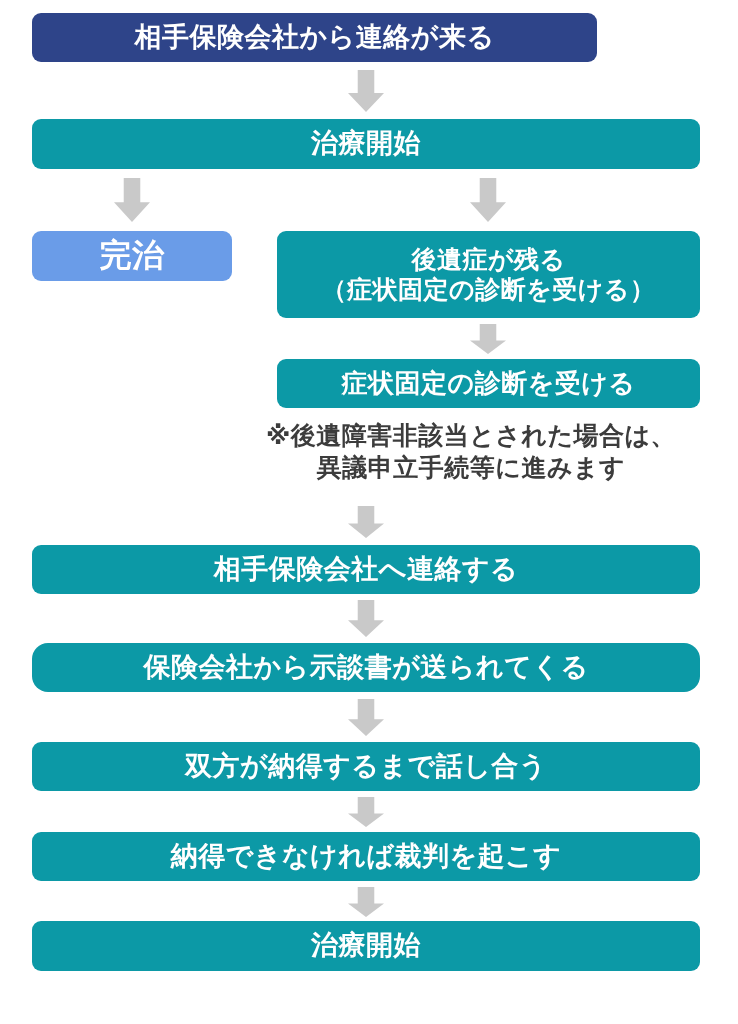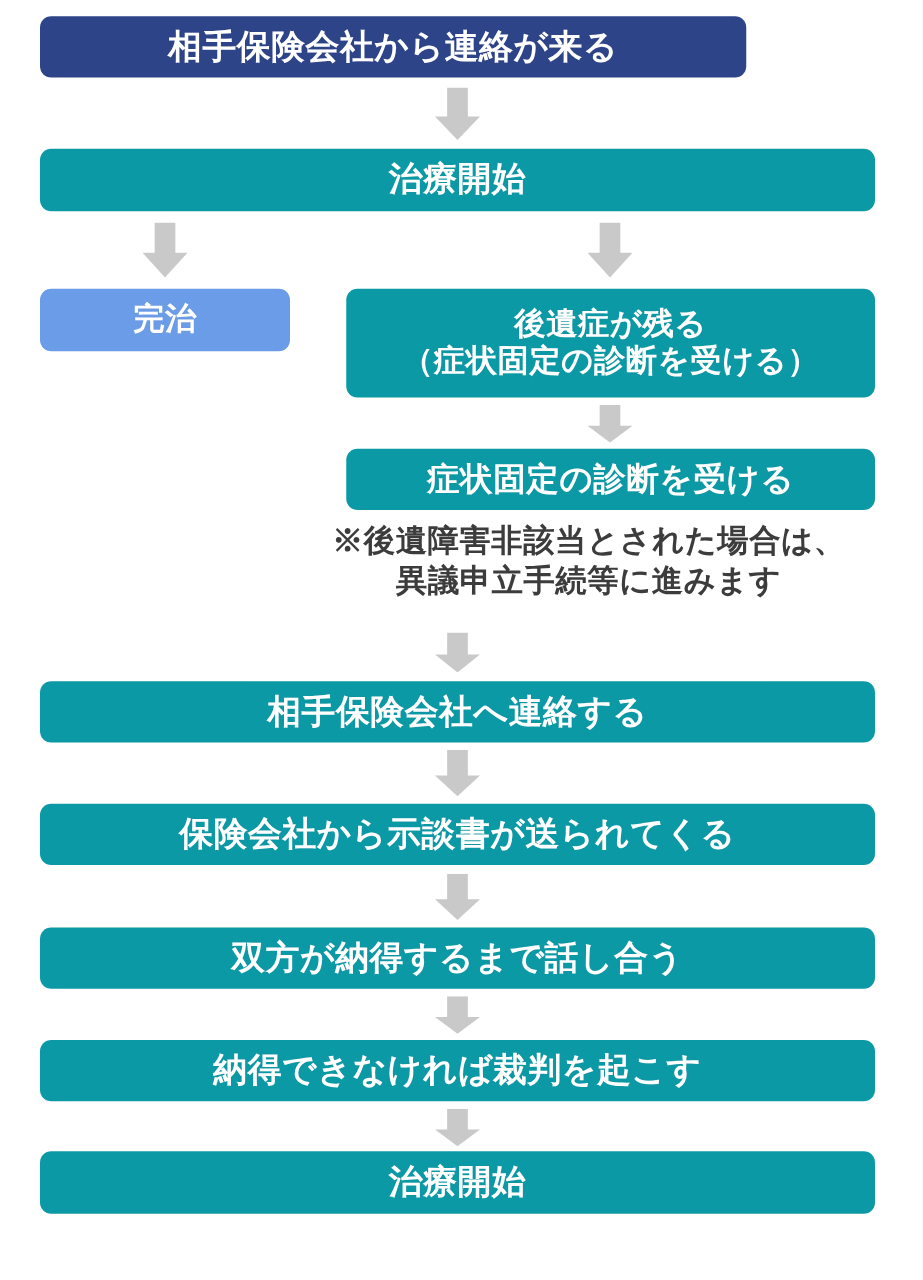--- a/index.html
+++ b/index.html
@@ -48,21 +48,21 @@
 
   .note {
     position: absolute;
     color: #3C3C3C;
     font-weight: 700;
     text-align: center;
     line-height: 1.28;
     letter-spacing: 0.5px;
     white-space: nowrap;
   }
-  .note .line { display: block; font-family: Liberation Mono, monospace; }
+  .note .line { display: block; }
 </style>
 </head>
 <body>
 
 <div id="flow">
     <div class="arrow" style="left: 348px; top: 70px; width: 36px; height: 42px;">
       <svg width="36" height="42" viewBox="0 0 36 42">
         <polygon points="9.719999999999999,0 26.28,0 26.28,23.1 36,23.1 18,42 0,23.1 9.719999999999999,23.1" fill="#C9C9C9"></polygon>
       </svg>
     </div>
@@ -109,42 +109,42 @@
     <div class="node node-start" style="left: 32px; top: 13px; width: 565px; height: 49px; font-size: 27px;">
       <div>
         <span class="line">相手保険会社から連絡が来る</span>
       </div>
     </div>
     <div class="node node-main" style="left: 32px; top: 119px; width: 668px; height: 50px; font-size: 27px;">
       <div>
         <span class="line">治療開始</span>
       </div>
     </div>
-    <div class="node node-accent" style="left: 32px; top: 231px; width: 200px; height: 50px; font-size: 25px; align-items: center;">
+    <div class="node node-accent" style="left: 32px; top: 231px; width: 200px; height: 50px; font-size: 32px; align-items: center;">
       <div>
         <span class="line">完治</span>
       </div>
     </div>
     <div class="node node-main" style="left: 277px; top: 231px; width: 423px; height: 87px; font-size: 25px;">
       <div>
         <span class="line">後遺症が残る</span>
         <span class="line">（症状固定の診断を受ける）</span>
       </div>
     </div>
     <div class="node node-main" style="left: 277px; top: 359px; width: 423px; height: 49px; font-size: 26px;">
       <div>
         <span class="line">症状固定の診断を受ける</span>
       </div>
     </div>
     <div class="node node-main" style="left: 32px; top: 545px; width: 668px; height: 49px; font-size: 27px;">
       <div>
         <span class="line">相手保険会社へ連絡する</span>
       </div>
     </div>
-    <div class="node node-main" style="left: 32px; top: 643px; width: 668px; height: 49px; font-size: 27px;">
+    <div class="node node-main" style="left: 32px; top: 643px; width: 668px; height: 49px; font-size: 27px; border-radius: 16px;">
       <div>
         <span class="line">保険会社から示談書が送られてくる</span>
       </div>
     </div>
     <div class="node node-main" style="left: 32px; top: 742px; width: 668px; height: 49px; font-size: 27px;">
       <div>
         <span class="line">双方が納得するまで話し合う</span>
       </div>
     </div>
     <div class="node node-main" style="left: 32px; top: 832px; width: 668px; height: 49px; font-size: 27px;">

